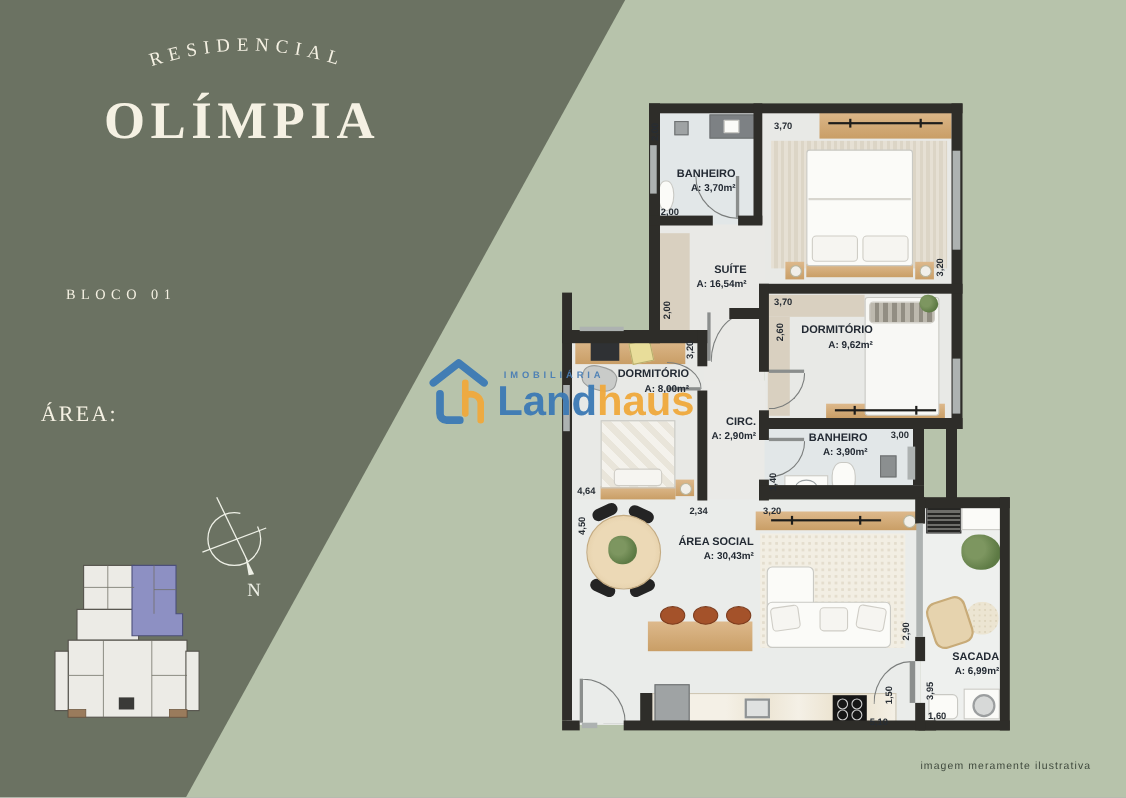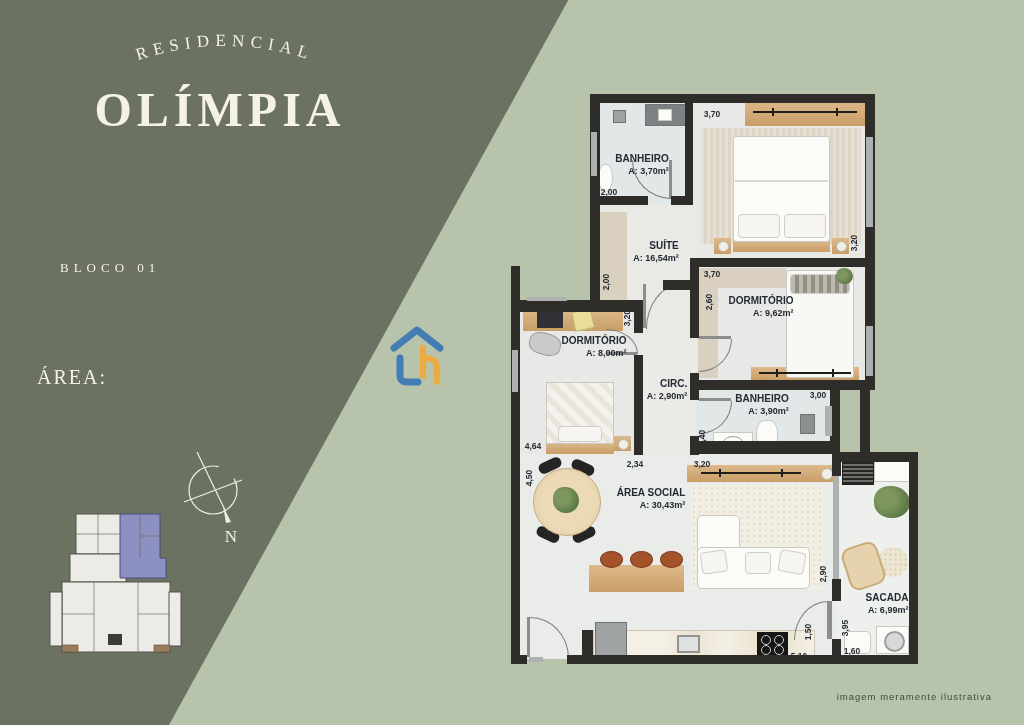--- a/index.html
+++ b/index.html
@@ -107,20 +107,26 @@
     <rect x="106" y="139" width="16" height="7" fill="#9a7b5c" stroke="#6e573f" stroke-width="0.7"></rect>
     <rect x="60" y="128" width="14" height="11" fill="#3a3a38"></rect>
   </svg>
 
   <div id="watermark">
     <svg width="54" height="64" viewBox="0 0 54 64">
       <path d="M4 24 L27 6 L50 24" fill="none" stroke="#3c7ab5" stroke-width="7" stroke-linecap="round" stroke-linejoin="round"></path>
       <path d="M10 34 V52 a6 6 0 0 0 6 6 H28" fill="none" stroke="#3c7ab5" stroke-width="7" stroke-linecap="round"></path>
       <path d="M33 24 V52 M33 36 a9 9 0 0 1 14 6 V58" fill="none" stroke="#f0a93c" stroke-width="6" stroke-linecap="round"></path>
     </svg>
+    <div id="wm-text">
+      <div id="wm-top">IMOBILIÁRIA</div>
+      <div id="wm-main">
+        <span class="wm-blue">Land</span><span class="wm-orange">haus</span>
+      </div>
+    </div>
   </div>
 
   <div id="disclaimer">imagem meramente ilustrativa</div>
 
   <div id="plan">
 
     <div class="abs floor" style="left:90px;top:10px;width:275px;height:162px;"></div>
     <div class="abs floor" style="left:90px;top:112px;width:100px;height:150px;background:#e9e9e6;"></div>
     <div class="abs floor" style="left:90px;top:10px;width:95px;height:106px;background:#e2e7e8;"></div>
     <div class="abs floor" style="left:190px;top:174px;width:172px;height:122px;"></div>

